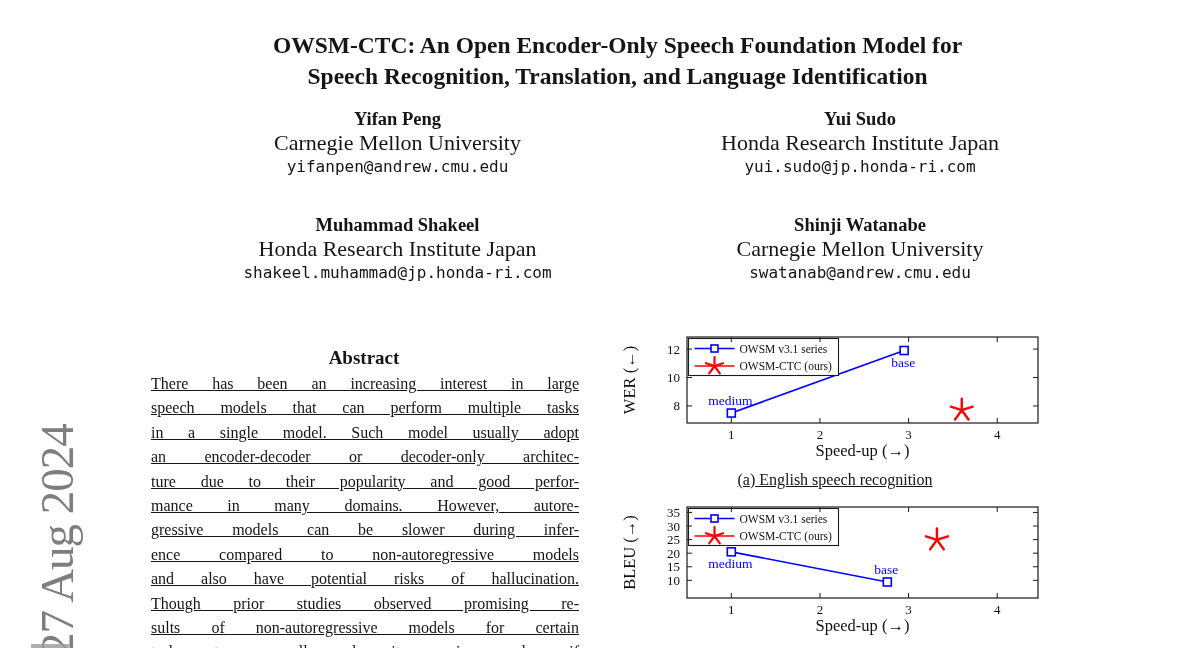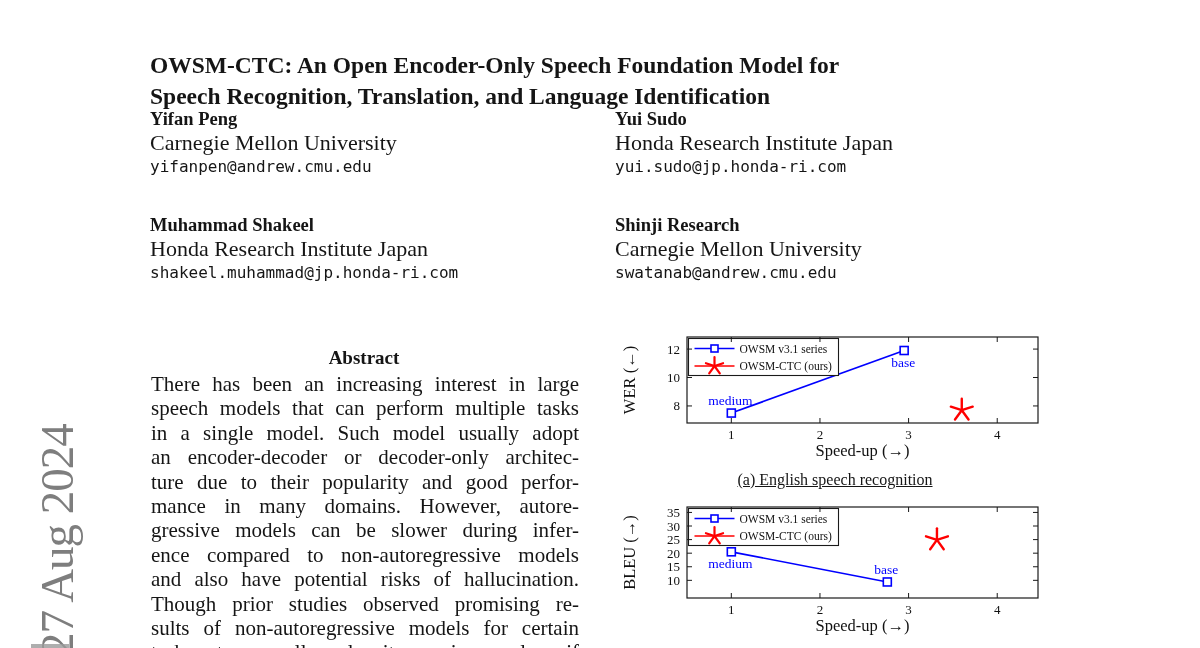--- a/index.html
+++ b/index.html
@@ -18,47 +18,47 @@
     white-space:nowrap;
   }
   .wm-sliver{
     position:absolute;left:31px;top:644px;width:38px;height:4px;
     background:#9a9a9a;opacity:.8;
   }
 
   
   .title{
     position:absolute;left:150px;top:30px;width:935px;
-    font-weight:bold;font-size:23.5px;line-height:31px;margin-top:20px;
-  }
-
-  
-  .author{position:absolute;text-align:left;}
+    text-align:center;font-weight:bold;font-size:23.5px;line-height:31px;
+  }
+
+  
+  .author{position:absolute;text-align:center;}
   .author .name{font-weight:bold;font-size:18.5px;line-height:24px;}
   .author .affil{font-size:22px;line-height:24px;}
   .author .email{
     font-family:"DejaVu Sans Mono","Liberation Mono",monospace;
     font-size:16px;line-height:23px;
   }
   .a1{left:150px;top:107px;width:495px;}
   .a2{left:615px;top:107px;width:490px;}
   .a3{left:150px;top:213px;width:495px;}
   .a4{left:615px;top:213px;width:490px;}
 
   
   .abs-heading{
     position:absolute;left:150px;top:347px;width:428px;
     text-align:center;font-weight:bold;font-size:19px;
   }
   .abstract{
     position:absolute;left:151px;top:372px;width:428px;
   }
   .abs-line{
-    font-size:21px;line-height:24.4px;height:24.4px;
-    text-align:justify;text-align-last:justify;white-space:nowrap;
+    font-size:16px;line-height:24.4px;height:24.4px;
+    text-align:justify;text-align-last:justify;white-space:nowrap;text-decoration:underline;
   }
 
   
   .fig-svg{position:absolute;left:615px;width:440px;}
   #fig-a{top:325px;height:150px;}
   #fig-b{top:495px;height:153px;}
   .fig-caption{
     position:absolute;left:615px;top:471px;width:440px;
     text-align:center;font-size:16px;text-decoration:underline;
   }
@@ -86,21 +86,21 @@
     <div class="name">Yui Sudo</div>
     <div class="affil">Honda Research Institute Japan</div>
     <div class="email">yui.sudo@jp.honda-ri.com</div>
   </div>
   <div class="author a3">
     <div class="name">Muhammad Shakeel</div>
     <div class="affil">Honda Research Institute Japan</div>
     <div class="email">shakeel.muhammad@jp.honda-ri.com</div>
   </div>
   <div class="author a4">
-    <div class="name">Shinji Research</div>
+    <div class="name">Shinji Watanabe</div>
     <div class="affil">Carnegie Mellon University</div>
     <div class="email">swatanab@andrew.cmu.edu</div>
   </div>
 
   <div class="abs-heading">Abstract</div>
   <div class="abstract">
     <div class="abs-line">There has been an increasing interest in large</div>
     <div class="abs-line">speech models that can perform multiple tasks</div>
     <div class="abs-line">in a single model. Such model usually adopt</div>
     <div class="abs-line">an encoder-decoder or decoder-only architec-</div>

